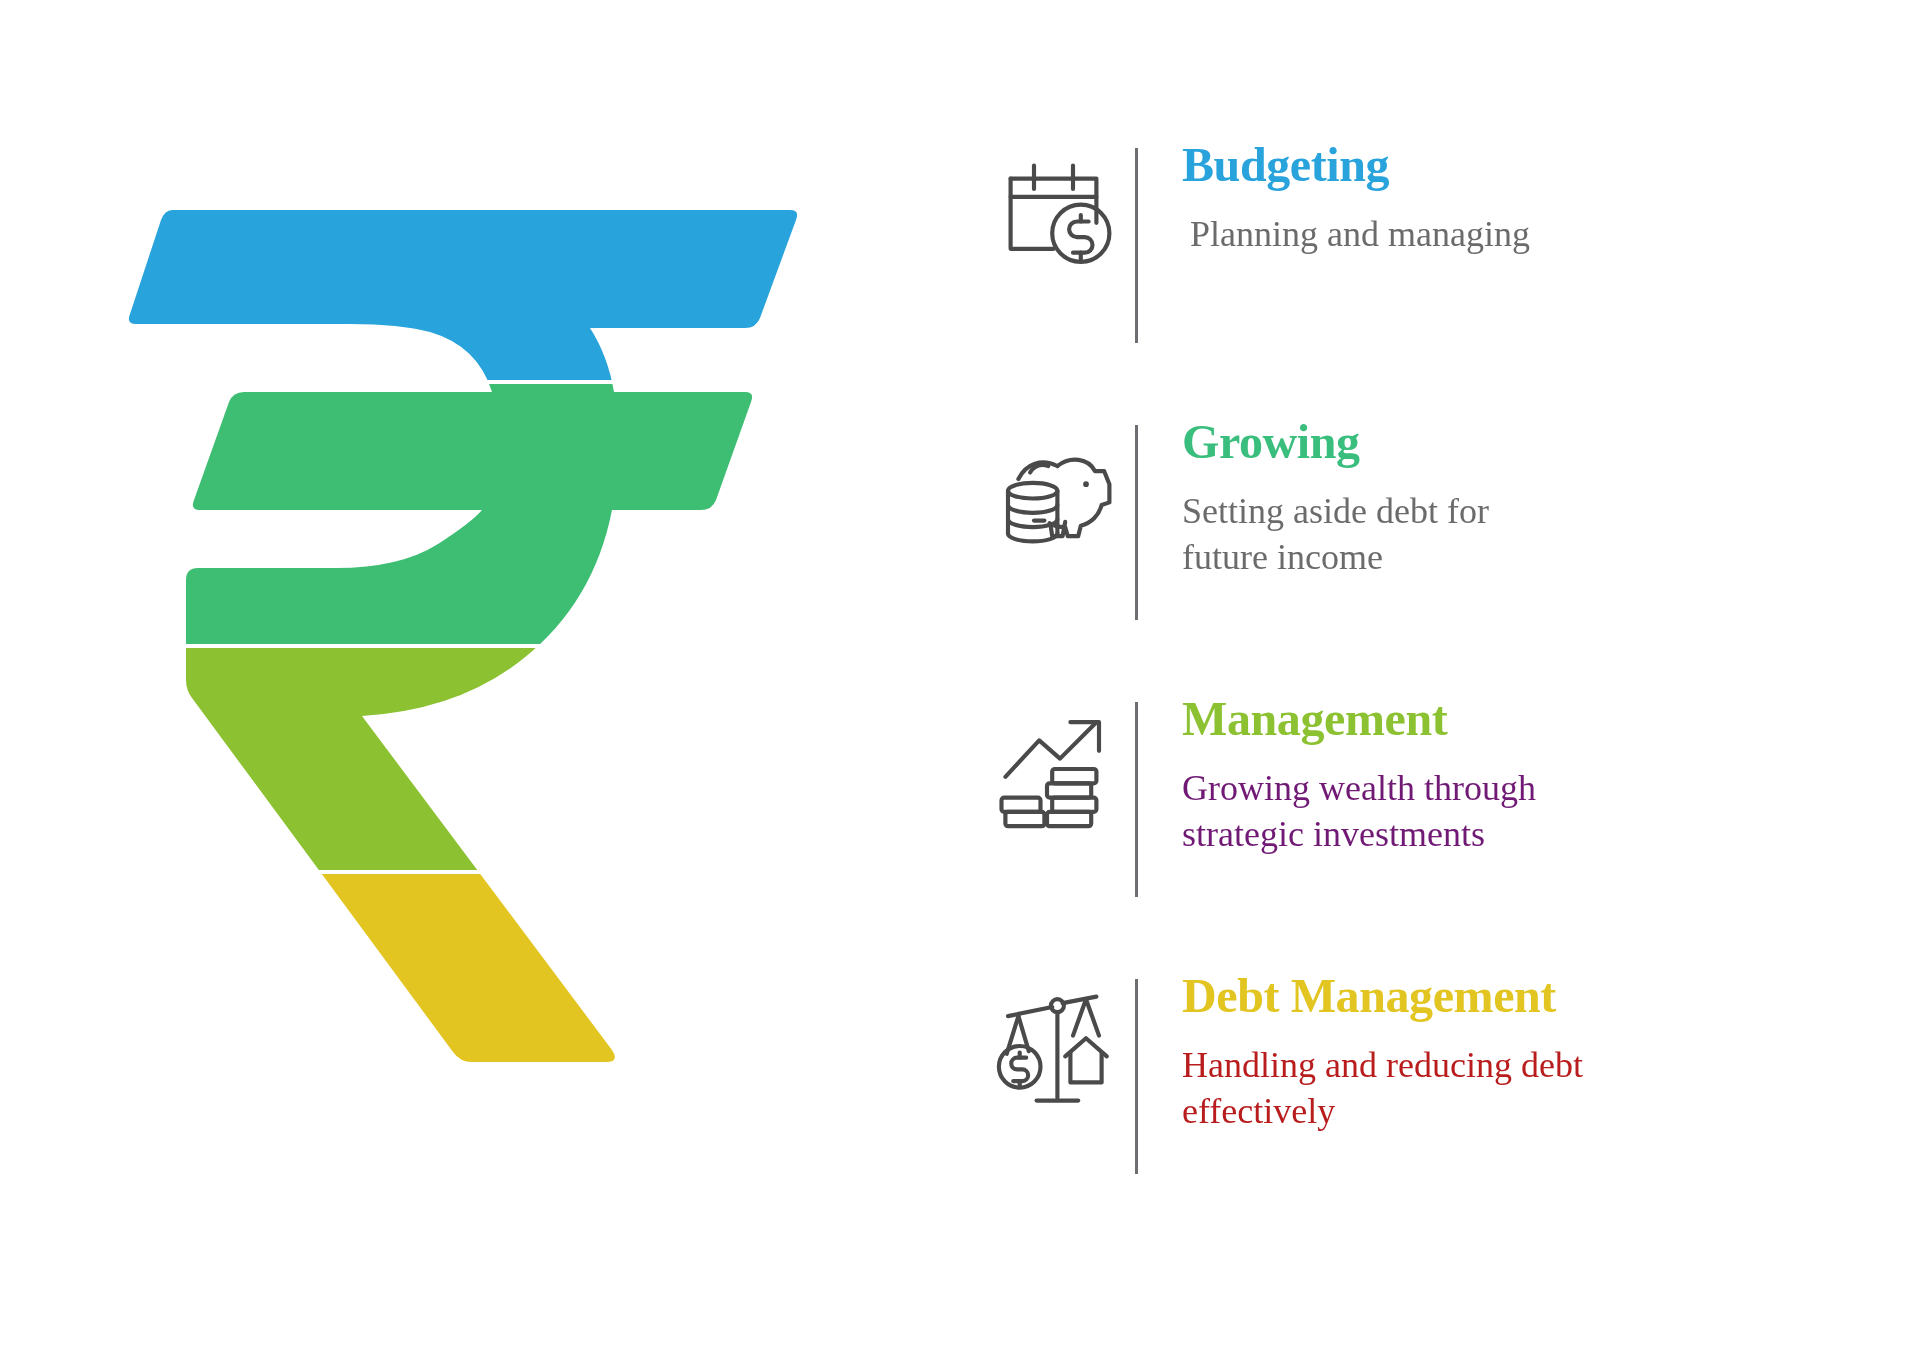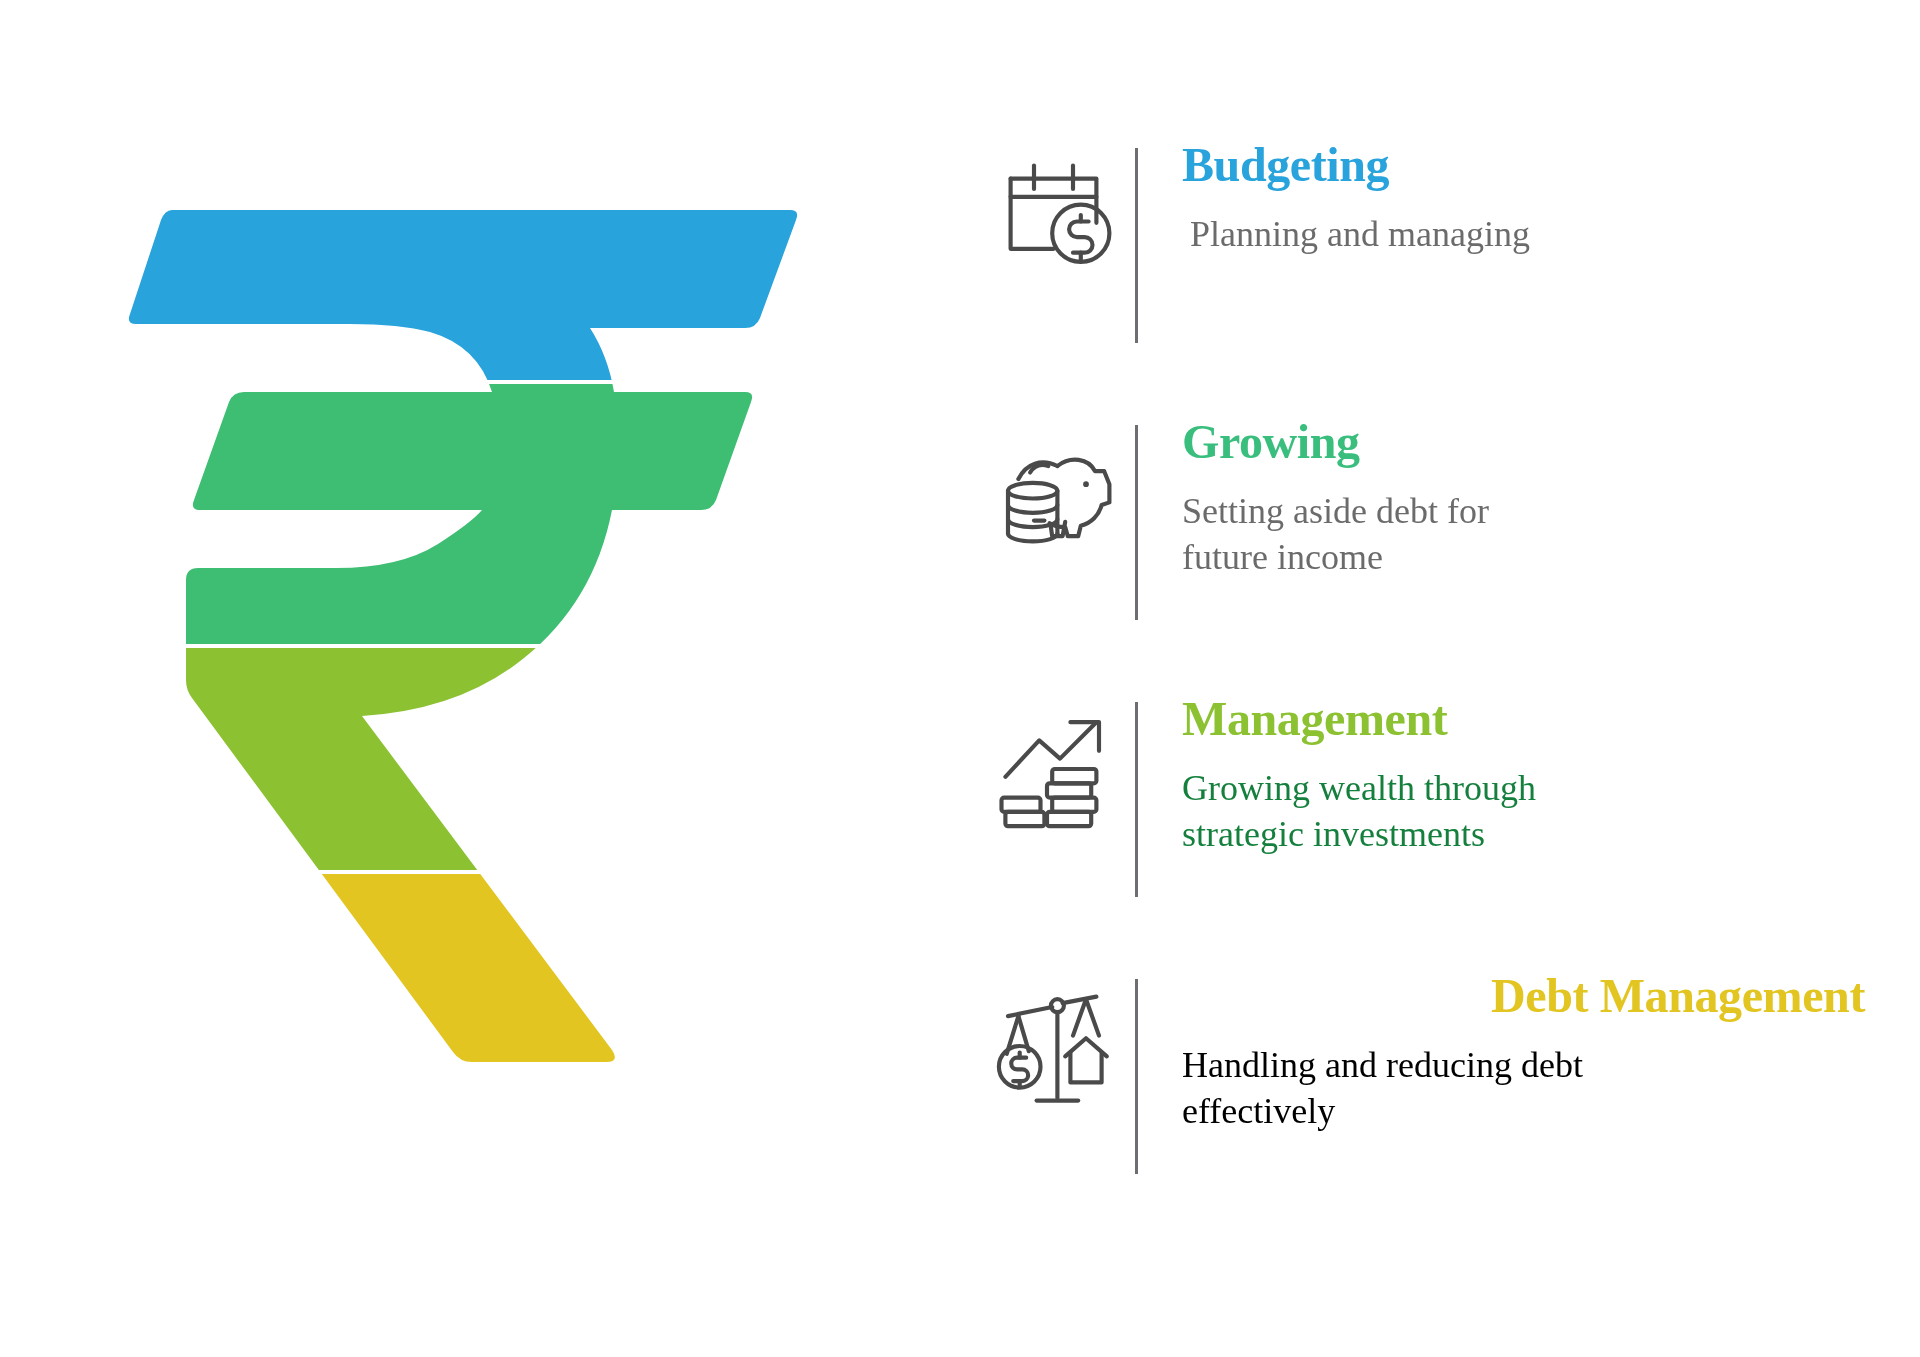--- a/index.html
+++ b/index.html
@@ -222,21 +222,21 @@
           <rect x="44" y="72" width="34" height="11" rx="2"></rect>
           <rect x="40" y="83" width="34" height="11" rx="2"></rect>
 
           <rect x="5" y="72" width="30" height="11" rx="2"></rect>
           <rect x="8" y="83" width="30" height="11" rx="2"></rect>
         </svg>
       </div>
       <div class="rule" style="background: rgb(109, 110, 113);"></div>
       <div class="text-cell">
         <div class="item-title" style="color: rgb(140, 194, 50);">Management</div>
-        <div class="item-desc" style="color: #15803d;">
+        <div class="item-desc" style="color: #701a75;">
           <span>Growing wealth through</span>
           <br>
           <span>strategic investments</span>
         </div>
       </div>
     </div>
 
     <div class="list-item">
       <div class="icon-cell">
         <svg width="130" height="130" viewBox="0 0 100 100" fill="none" stroke="#4a4a4a" stroke-width="3.2" stroke-linecap="round" stroke-linejoin="round">
@@ -256,22 +256,22 @@
 
           <path d="M70,14 L60,42"></path>
           <path d="M70,14 L80,42"></path>
 
           <path d="M54,58 L70,44 L86,58"></path>
           <path d="M58,55 V78 H82 V55"></path>
         </svg>
       </div>
       <div class="rule" style="background: rgb(109, 110, 113);"></div>
       <div class="text-cell">
-        <div class="item-title" style="color: rgb(226, 197, 33); text-align: right;">Debt Management</div>
-        <div class="item-desc" style="color: #000000;">
+        <div class="item-title" style="color: rgb(226, 197, 33);">Debt Management</div>
+        <div class="item-desc" style="color: #b91c1c;">
           <span>Handling and reducing debt</span>
           <br>
           <span>effectively</span>
         </div>
       </div>
     </div>
 
   </div>
 </div>
 

